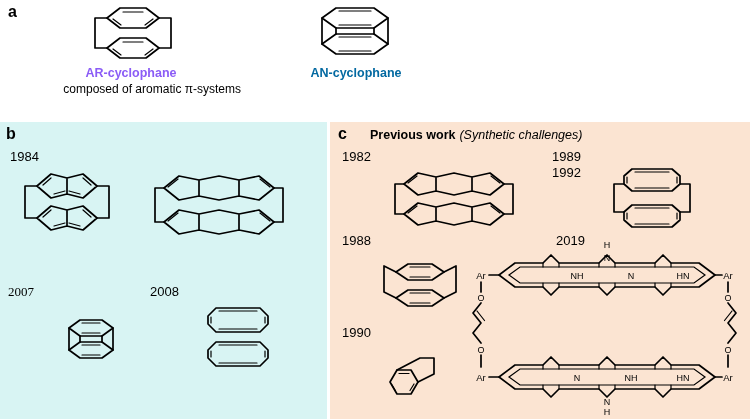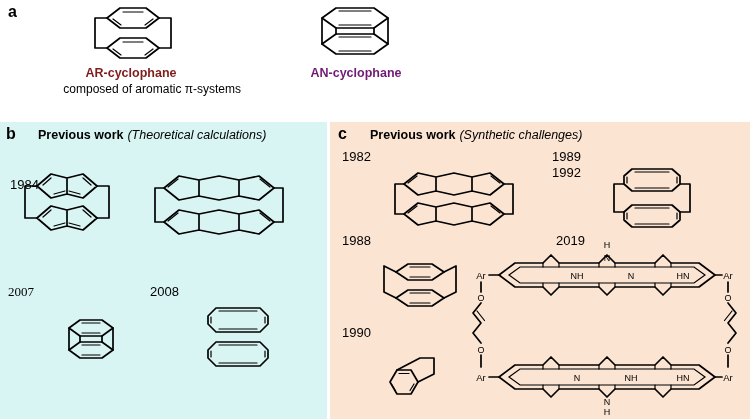--- a/index.html
+++ b/index.html
@@ -46,33 +46,30 @@
     <polygon class="bond" points="12,42 26,32 64,32 78,42 64,52 26,52"></polygon>
     <path class="bond" d="M12,16 L12,42 M78,16 L78,42 M26,26 L26,32 M64,26 L64,32"></path>
     <g class="bond2">
       <line x1="29" y1="9" x2="61" y2="9"></line>
       <line x1="29" y1="23" x2="61" y2="23"></line>
       <line x1="29" y1="35" x2="61" y2="35"></line>
       <line x1="29" y1="49" x2="61" y2="49"></line>
     </g>
   </svg>
 
-  <div class="abs name-label" style="left: 41px; top: 66px; width: 180px; color: #7f1d1d;">AR-cyclophane</div>
+  <div class="abs name-label" style="left: 41px; top: 66px; width: 180px; color: #8b5cf6;">AR-cyclophane</div>
   <div class="abs caption" style="left:21px;top:82px;width:220px;">composed of aromatic π-systems</div>
 
-  <div class="abs name-label" style="left: 266px; top: 66px; width: 180px; color: #701a75;">AN-cyclophane</div>
+  <div class="abs name-label" style="left: 266px; top: 66px; width: 180px; color: #0369a1;">AN-cyclophane</div>
 
   <div class="panel" style="left: 0px; width: 327px; background-color: rgb(216, 244, 243);">
 
     <div class="abs panel-letter" style="left:6px;top:4px;">b</div>
-    <div class="abs sec-title" style="left:38px;top:6px;">
-      <span class="t-bold">Previous work</span><span class="t-italic">(Theoretical calculations)</span>
-    </div>
-
-    <div class="abs year" style="left:10px;top:28px;margin-top:28px;">1984</div>
+
+    <div class="abs year" style="left:10px;top:28px;">1984</div>
 
     <svg class="abs" style="left:12px;top:44px;" width="110" height="72" viewBox="0 0 110 72">
       <path class="bond" d="M25,20 L13,20 L13,52 L25,52"></path>
       <path class="bond" d="M85,20 L97,20 L97,52 L85,52"></path>
       <path class="bond" d="M55,12 L39,8 L25,20 L39,32 L55,28 L71,32 L85,20 L71,8 Z M55,12 L55,28"></path>
       <path class="bond" d="M55,44 L39,40 L25,52 L39,64 L55,60 L71,64 L85,52 L71,40 Z M55,44 L55,60"></path>
       <g class="bond2">
         <line x1="39" y1="12" x2="31" y2="19"></line>
           <line x1="71" y1="12" x2="79" y2="19"></line>
         <line x1="42" y1="28" x2="53" y2="25"></line>

